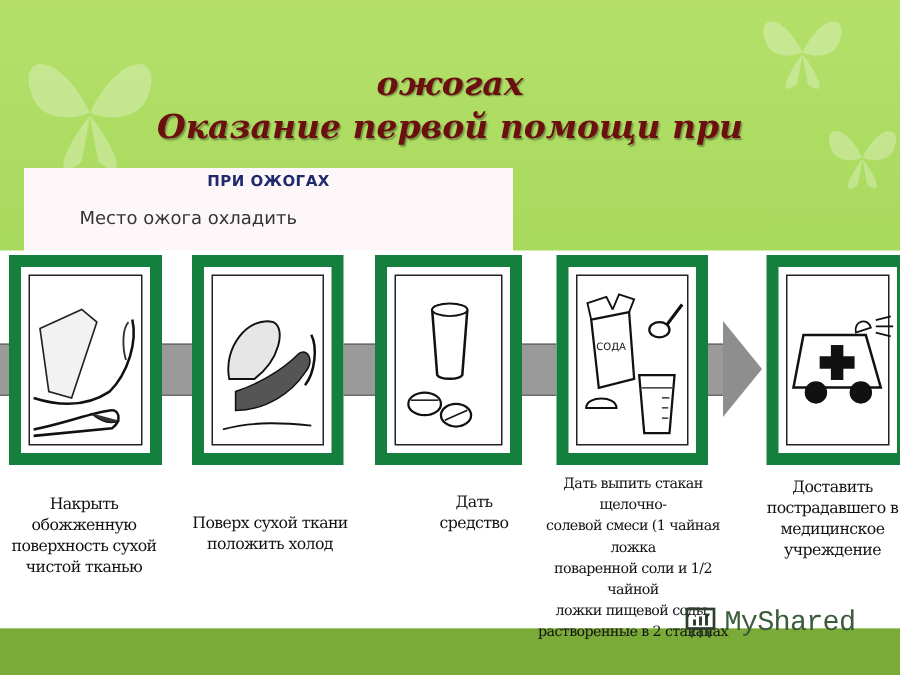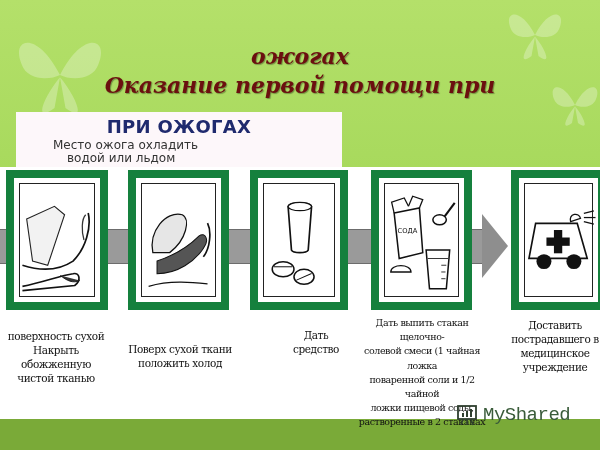--- a/index.html
+++ b/index.html
@@ -14,21 +14,21 @@
       color:#6b0f0f; font-family:"DejaVu Serif", serif; font-style:italic; font-weight:bold;
       font-size:22px; line-height:29px;
       text-shadow: 1px 1px 1px rgba(0,0,0,0.35);
     }
     .info-card {
       position:absolute; left:16px; top:112px; width:326px; height:56px;
       background:#fdf7fa;
     }
     .info-card .heading {
       position:absolute; left:0; top:4px; width:100%; text-align:center;
-      font-family:"DejaVu Sans", sans-serif; font-weight:bold; font-size:18px;
+      font-family:"DejaVu Sans", sans-serif; font-weight:bold; font-size:10px;
       color:#1f2a6e; letter-spacing:0.3px;
     }
     .info-card .line {
       position:absolute; font-family:"DejaVu Sans", sans-serif; font-size:12px; color:#333;
     }
     .strip {
       position:absolute; left:0; top:167px; width:600px; height:252px; background:#ffffff;
     }
     .bottom-band {
       position:absolute; left:0; top:419px; width:600px; height:31px;
@@ -78,21 +78,20 @@
 </svg>
 
 <div class="title">
   <div>ожогах</div>
   <div>Оказание первой помощи при</div>
 </div>
 
 <div class="info-card">
   <div class="heading">ПРИ ОЖОГАХ</div>
   <div class="line" style="left:37px;top:26px;">Место ожога охладить</div>
-  <div class="line" style="left:51px;top:39px;">водой или льдом</div>
 </div>
 
 <div class="strip"></div>
 <div class="bottom-band"></div>
 
 <div class="connector" style="left:0px;width:8px;"></div>
 <div class="connector" style="left:105px;width:26px;"></div>
 <div class="connector" style="left:226px;width:28px;"></div>
 <div class="connector" style="left:345px;width:28px;"></div>
 <div class="connector" style="left:469px;width:14px;"></div>
@@ -158,22 +157,22 @@
     <circle cx="30" cy="96" r="9" fill="#111"></circle>
     <circle cx="66" cy="96" r="9" fill="#111"></circle>
     <path d="M62 48 C60 38, 72 36, 74 44 Z" fill="#fff" stroke="#111" stroke-width="1.5"></path>
     <line x1="78" y1="38" x2="90" y2="35" stroke="#111" stroke-width="1.5"></line>
     <line x1="78" y1="43" x2="92" y2="43" stroke="#111" stroke-width="1.5"></line>
     <line x1="78" y1="48" x2="90" y2="51" stroke="#111" stroke-width="1.5"></line>
   </svg>
 </div>
 
 <div class="caption" style="left:0px;top:329px;width:112px;">
+  <div>Накрыть обожженную</div>
   <div>поверхность сухой</div>
-  <div>Накрыть обожженную</div>
   <div>чистой тканью</div>
 </div>
 <div class="caption" style="left:122px;top:342px;width:116px;">
   <div>Поверх сухой ткани</div>
   <div>положить холод</div>
 </div>
 <div class="caption" style="left:262px;top:328px;width:108px;">
   <div>Дать</div>
   <div>средство</div>
 </div>

